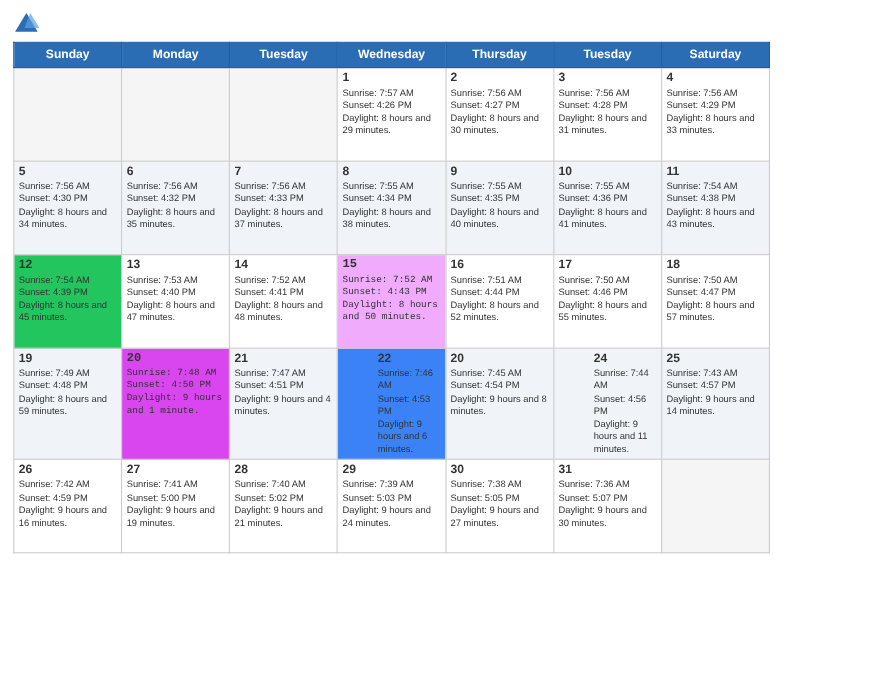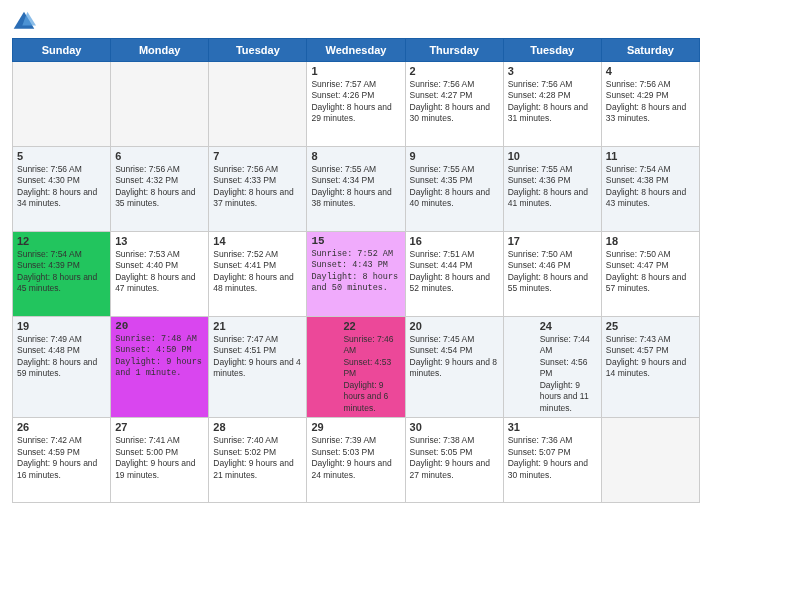--- a/index.html
+++ b/index.html
@@ -214,21 +214,21 @@
         <div class="day-info">Sunrise: 7:49 AM<br>Sunset: 4:48 PM<br>Daylight: 8 hours and 59 minutes.</div>
           </td>
           <td style="background: #d946ef; font-family: Liberation Mono, monospace;">
             <div class="day-number">20</div>
         <div class="day-info">Sunrise: 7:48 AM<br>Sunset: 4:50 PM<br>Daylight: 9 hours and 1 minute.</div>
           </td>
           <td style="background: rgb(240, 244, 248);">
             <div class="day-number">21</div>
         <div class="day-info">Sunrise: 7:47 AM<br>Sunset: 4:51 PM<br>Daylight: 9 hours and 4 minutes.</div>
           </td>
-          <td style="background: #ec4899; padding-left: 36px;">
+          <td style="background: #3b82f6; padding-left: 36px;">
             <div class="day-number">22</div>
         <div class="day-info">Sunrise: 7:46 AM<br>Sunset: 4:53 PM<br>Daylight: 9 hours and 6 minutes.</div>
           </td>
           <td style="background: rgb(240, 244, 248);">
             <div class="day-number">20</div>
         <div class="day-info">Sunrise: 7:45 AM<br>Sunset: 4:54 PM<br>Daylight: 9 hours and 8 minutes.</div>
           </td>
           <td style="background: rgb(240, 244, 248); padding-left: 36px;">
             <div class="day-number">24</div>
         <div class="day-info">Sunrise: 7:44 AM<br>Sunset: 4:56 PM<br>Daylight: 9 hours and 11 minutes.</div>

